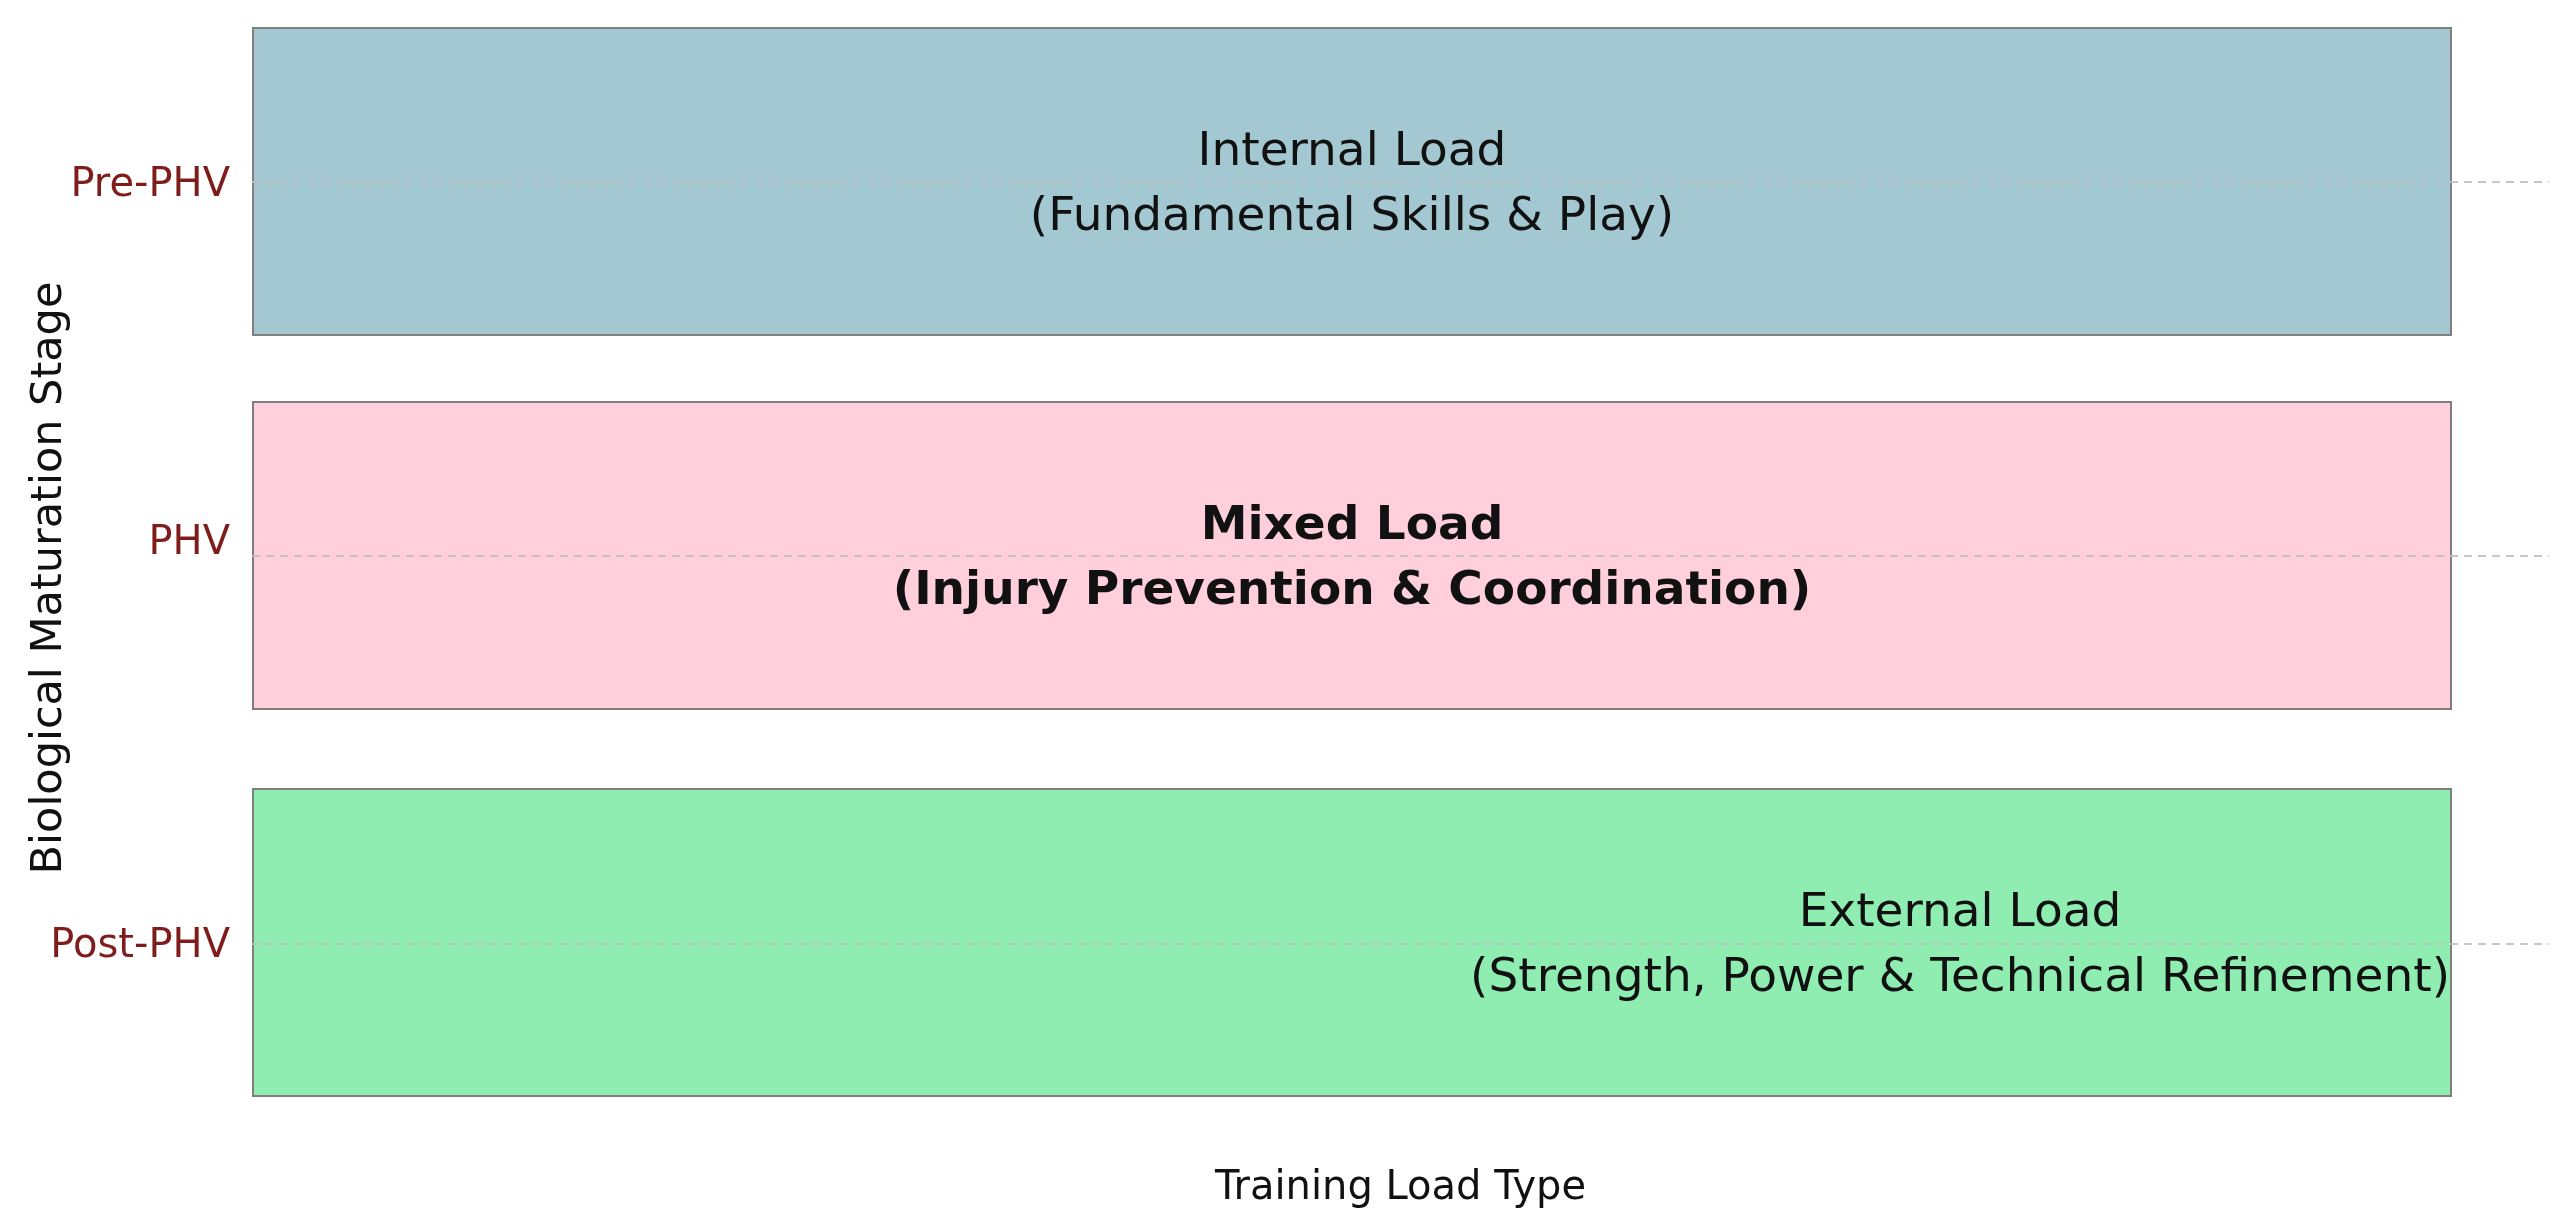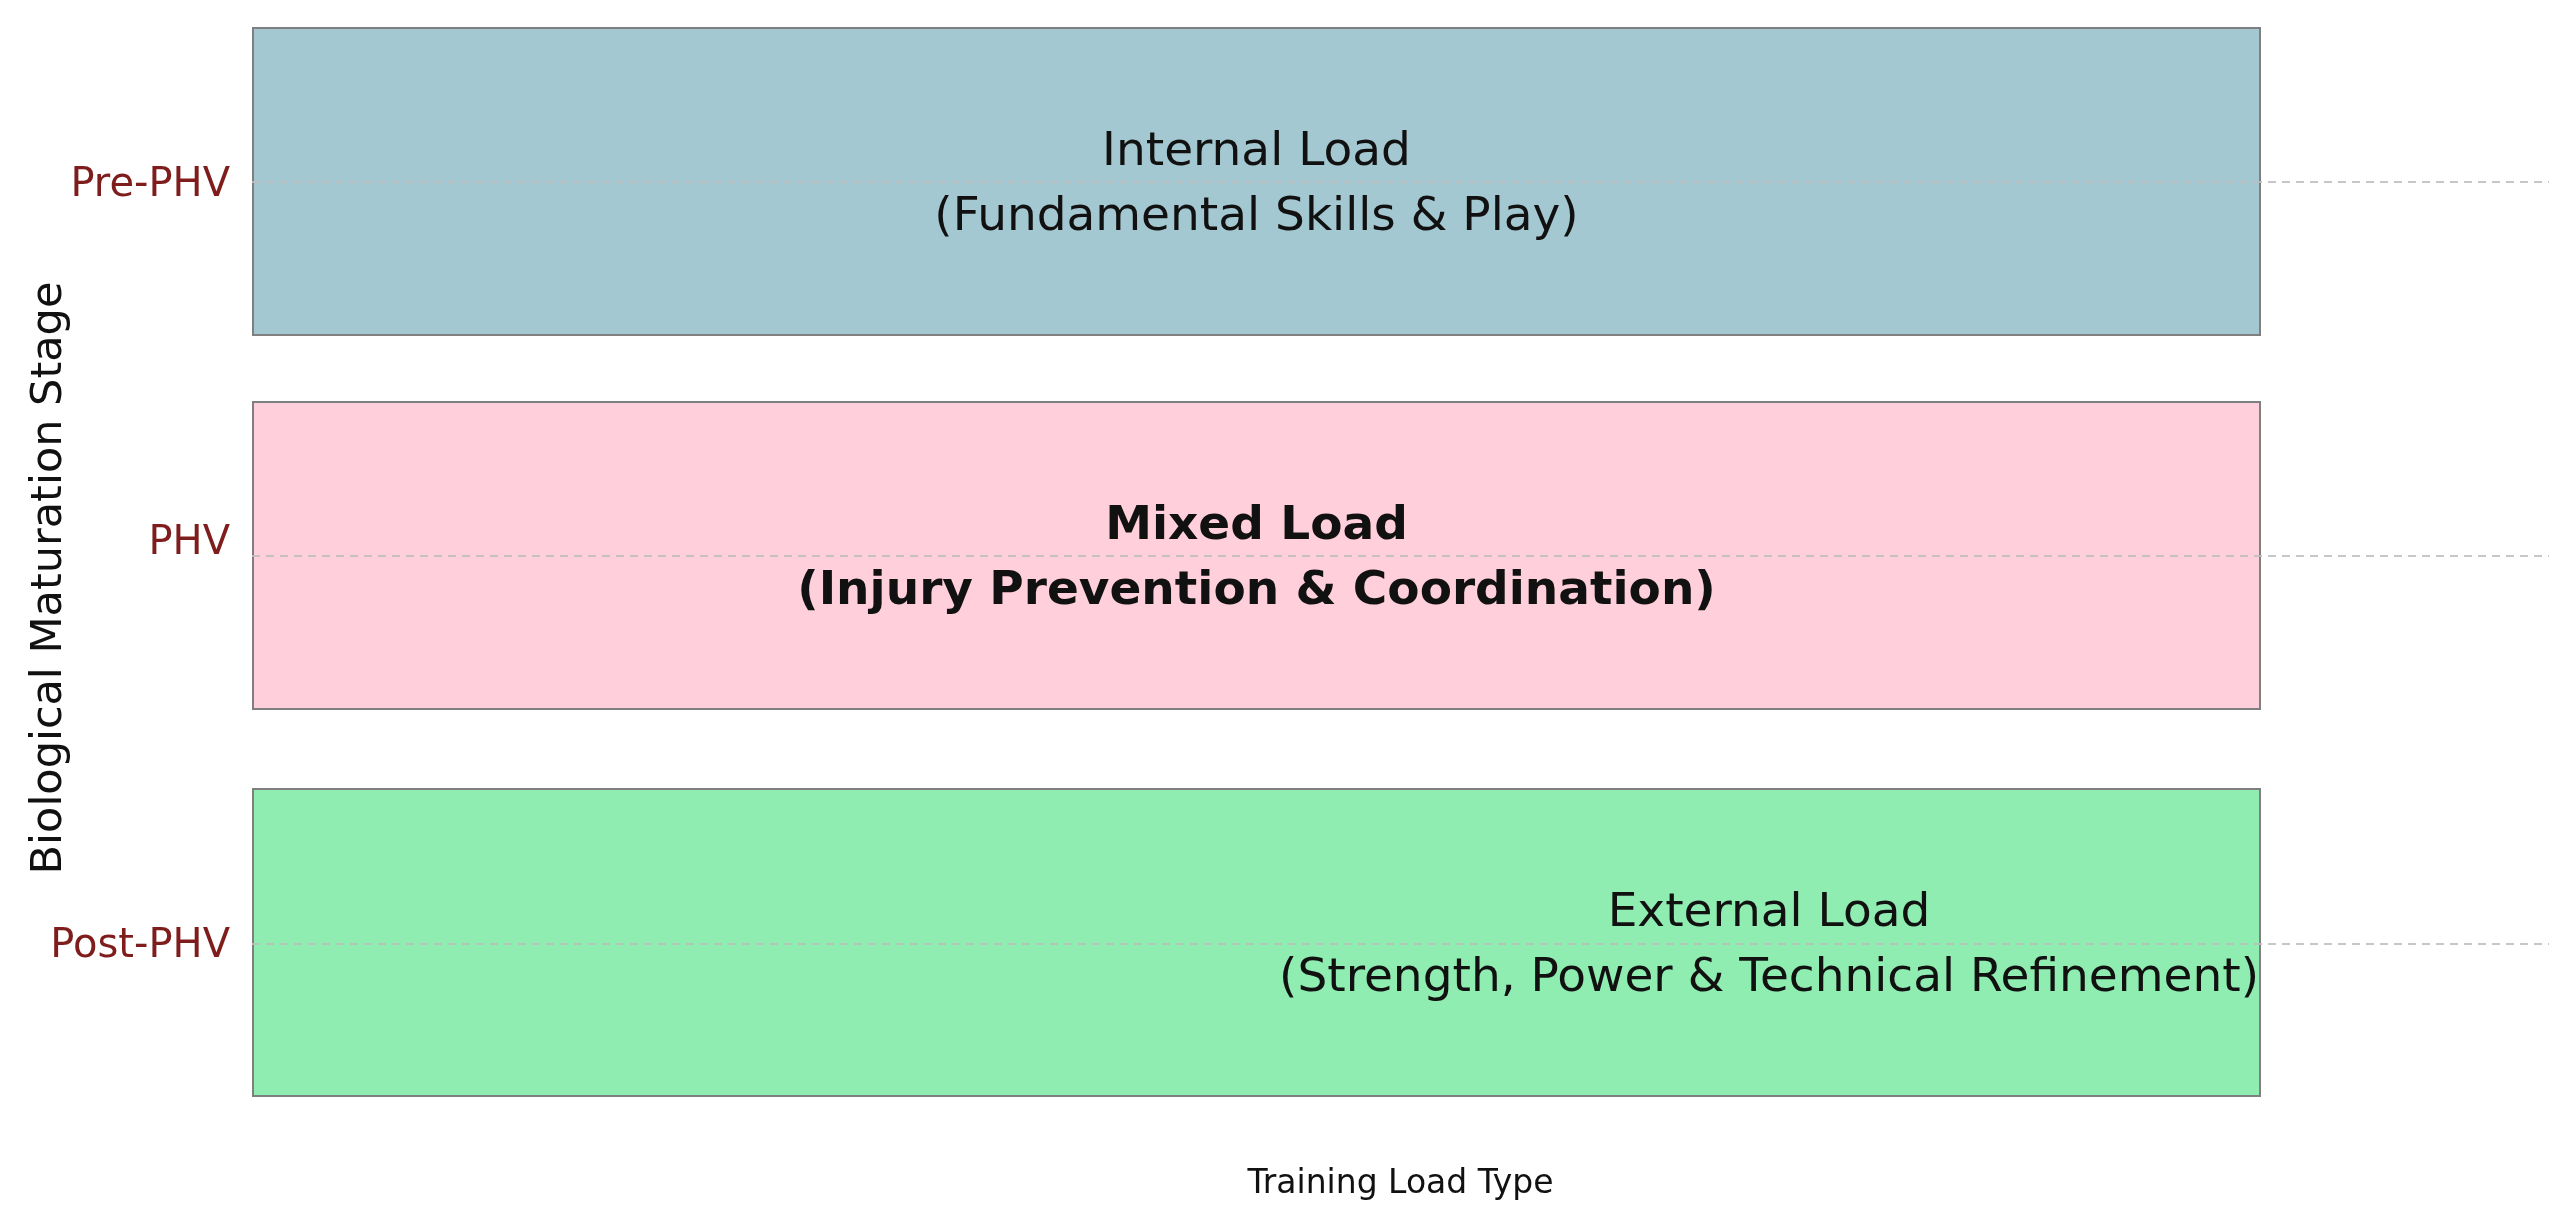--- a/index.html
+++ b/index.html
@@ -31,21 +31,21 @@
     z-index: 3;
   }
   .gridline.g0 { top: 181px; }
   .gridline.g1 { top: 555px; }
   .gridline.g2 { top: 943px; }
 
   
   .bar {
     position: absolute;
     left: 252px;
-    width: 2009px;
+    width: 2200px;
     height: 309px;
     border: 2.6px solid #7f7f7f;
     box-sizing: border-box;
     display: flex;
     flex-direction: column;
     align-items: center;
     justify-content: center;
     z-index: 2;
   }
   .bar.b0 { top: 27px; }
@@ -85,21 +85,21 @@
     font-size: 43px;
     color: #111111;
     white-space: nowrap;
   }
   .xlabel {
     position: absolute;
     left: 252px;
     width: 2297px;
     top: 1162px;
     text-align: center;
-    font-size: 33px;
+    font-size: 40px;
     color: #111111;
   }
 </style>
 </head>
 <body>
 
 <div class="figure" style="color: rgb(17, 17, 17);">
 
   <div class="ylabel">Biological Maturation Stage</div>
 

